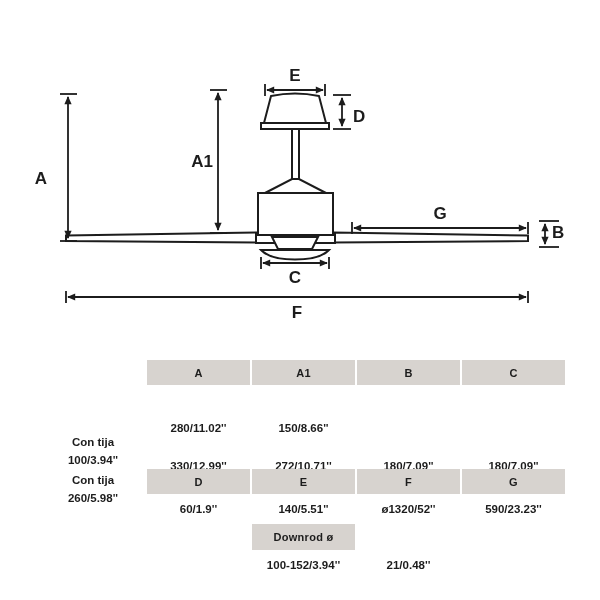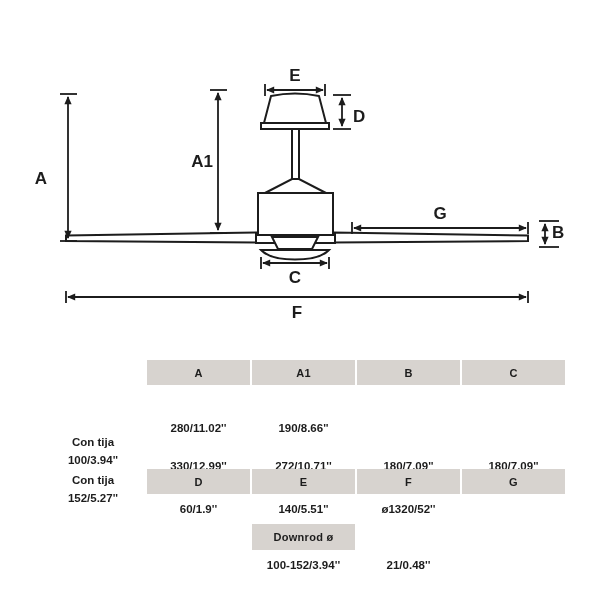--- a/index.html
+++ b/index.html
@@ -151,49 +151,50 @@
       <div class="hcell">B</div>
       <div class="hcell">C</div>
     </div>
 
     <div class="trow r-d1">
       <div class="lcell">
         <span>Con tija</span>
         <span>100/3.94''</span>
       </div>
       <div class="vcell">280/11.02''</div>
-      <div class="vcell">190/8.66''</div>
+      <div class="vcell">150/8.66''</div>
       <div class="vcell"></div>
       <div class="vcell"></div>
     </div>
 
     <div class="trow r-d2">
       <div class="lcell">
         <span>Con tija</span>
-        <span>152/5.27''</span>
+        <span>260/5.98''</span>
       </div>
       <div class="vcell">330/12.99''</div>
       <div class="vcell">272/10.71''</div>
       <div class="vcell">180/7.09''</div>
       <div class="vcell">180/7.09''</div>
     </div>
 
     <div class="trow r-h2">
       <div class="ecell"></div>
       <div class="hcell">D</div>
       <div class="hcell">E</div>
       <div class="hcell">F</div>
       <div class="hcell">G</div>
     </div>
 
     <div class="trow r-d3">
       <div class="ecell"></div>
       <div class="vcell">60/1.9''</div>
       <div class="vcell">140/5.51''</div>
       <div class="vcell">ø1320/52''</div>
+      <div class="vcell">590/23.23''</div>
     </div>
 
     <div class="trow r-h3">
       <div class="ecell"></div>
       <div class="ecell"></div>
       <div class="hcell">Downrod ø</div>
       <div class="ecell"></div>
     </div>
 
     <div class="trow r-d4">

